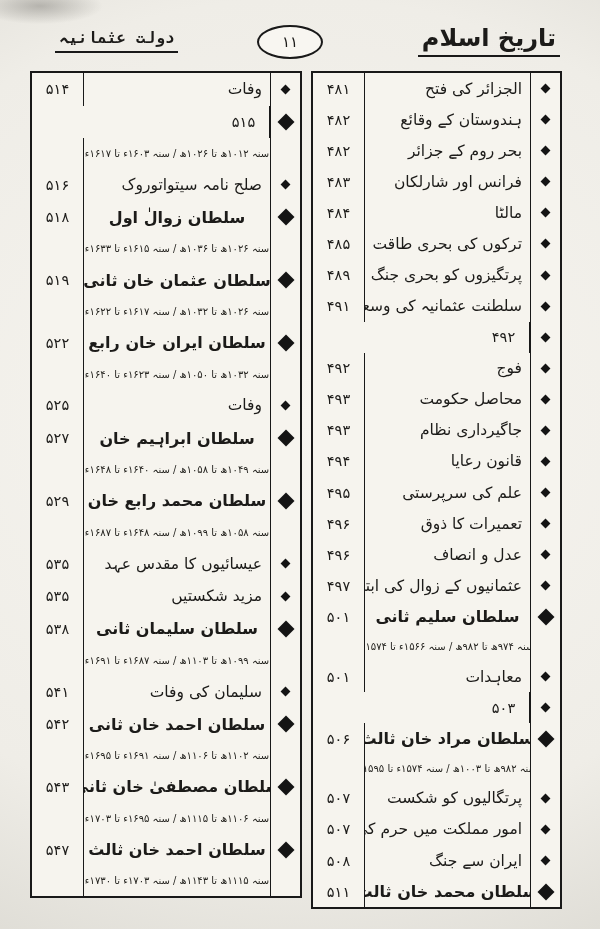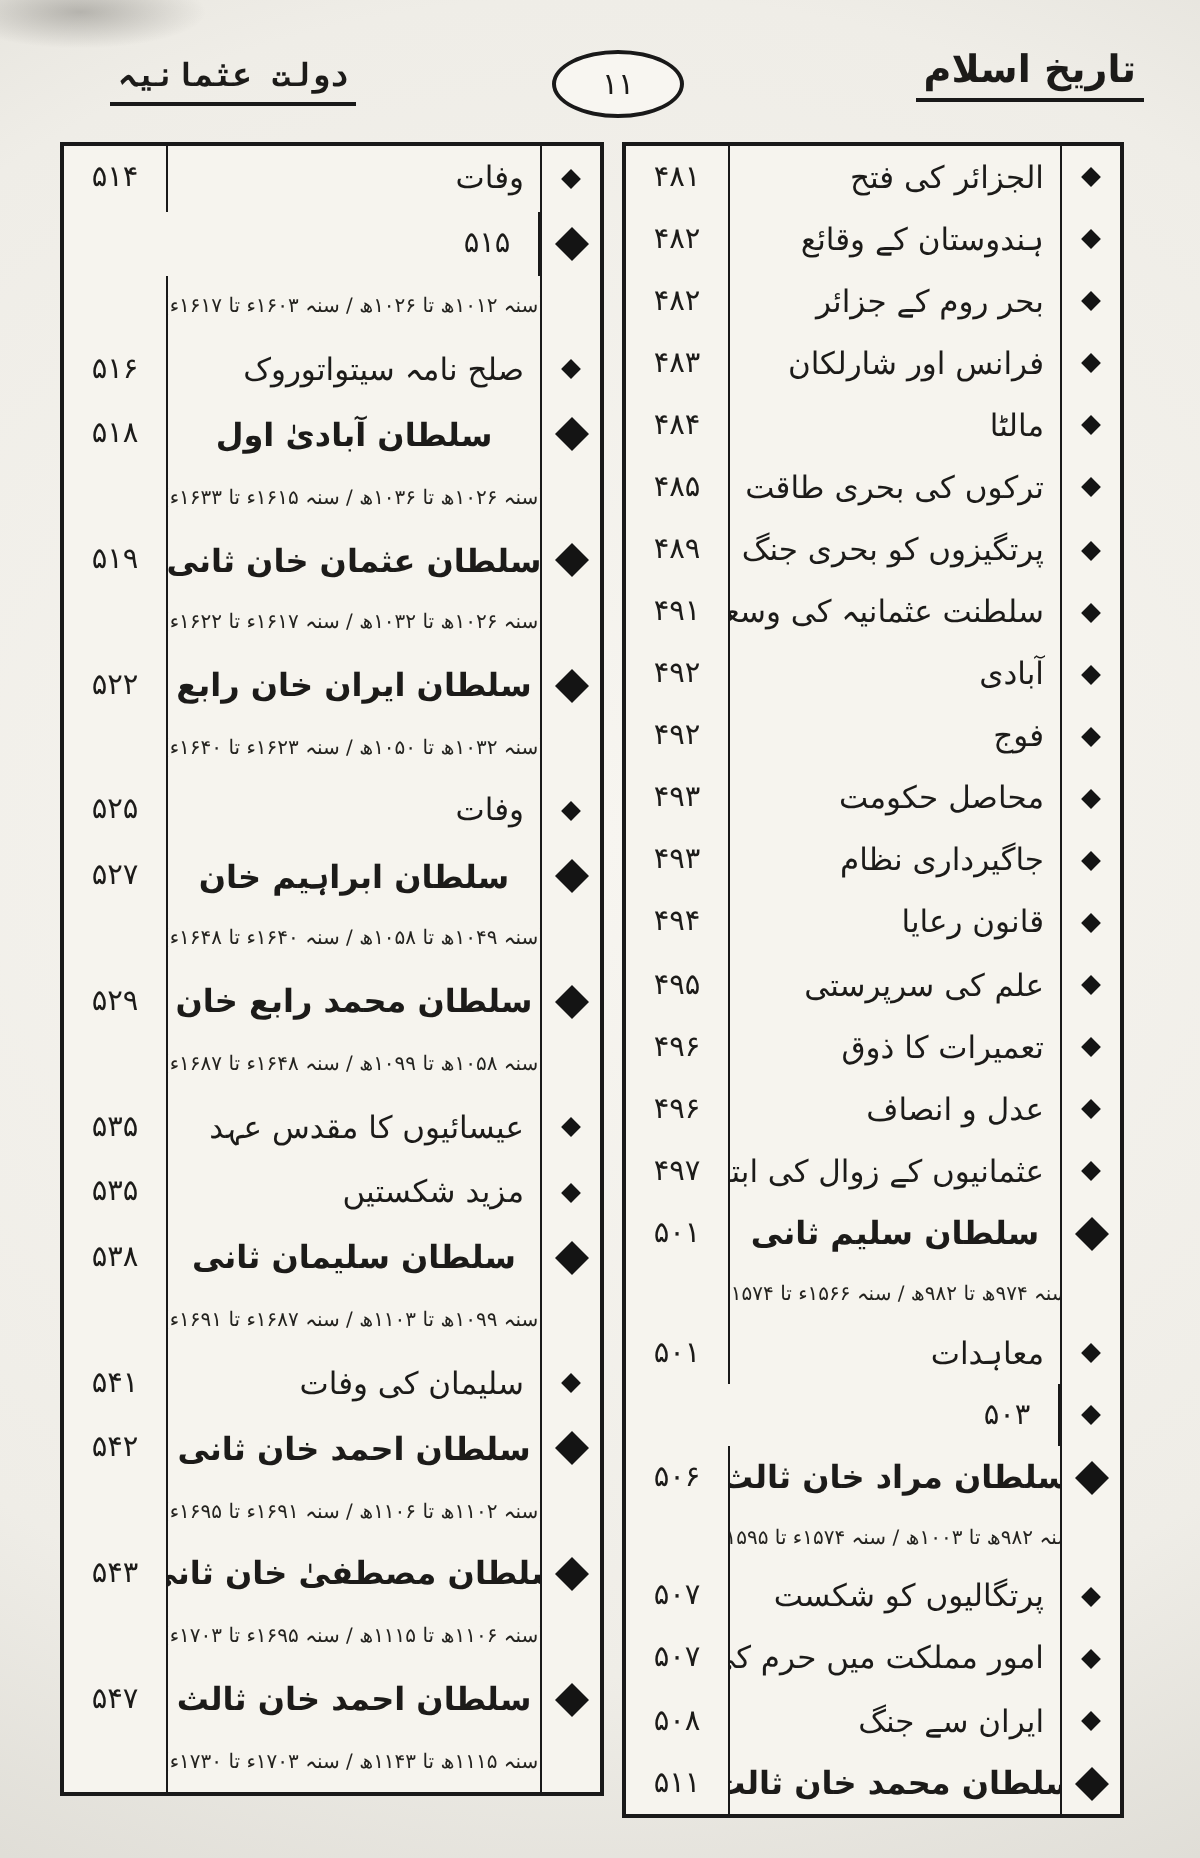--- a/index.html
+++ b/index.html
@@ -10,31 +10,31 @@
   }
   .page{
     position:relative;width:600px;height:929px;
     background:
       radial-gradient(ellipse 90px 26px at 40px 6px, rgba(95,93,88,.38), rgba(95,93,88,0) 70%),
       radial-gradient(ellipse 700px 600px at 50% 45%, #f7f5f0 0%, #efede7 70%, #dddbd4 100%);
     color:#1c1b19;
   }
   
   .hdr-right{
-    position:absolute;top:24px;right:28px;
-    font-size:19px;font-weight:bold;
+    position:absolute;top:24px;right:40px;
+    font-size:24px;font-weight:bold;
     border-bottom:2.5px solid #191919;padding:0 4px 3px 4px;
   }
   .hdr-left{
     position:absolute;top:28px;left:55px;
     font-size:16px;font-weight:bold;
     border-bottom:2px solid #191919;padding:0 4px 3px 4px;font-family:Liberation Mono, monospace;
   }
   .oval{
-    position:absolute;top:25px;left:276px;width:62px;height:30px;
+    position:absolute;top:25px;left:257px;width:62px;height:30px;
     border:2px solid #191919;border-radius:50%;
     display:flex;align-items:center;justify-content:center;
     font-size:15px;background:#f8f6f1;
   }
   
   .block{
     position:absolute;border:2.2px solid #191919;background:#f6f4ee;
     display:flex;flex-direction:column;box-sizing:border-box;
   }
   .block-right{top:71px;left:311px;width:251px;height:838px;}
@@ -130,21 +130,20 @@
         <div class="cell bullet">
           <span class="diamond sm"></span>
         </div>
         <div class="cell title">سلطنت عثمانیہ کی وسعت</div>
         <div class="cell num">۴۹۱</div>
       </div>
       <div class="row">
         <div class="cell bullet">
           <span class="diamond sm"></span>
         </div>
-        <div class="cell title">آبادی</div>
         <div class="cell num">۴۹۲</div>
       </div>
       <div class="row">
         <div class="cell bullet">
           <span class="diamond sm"></span>
         </div>
         <div class="cell title">فوج</div>
         <div class="cell num">۴۹۲</div>
       </div>
       <div class="row">
@@ -286,21 +285,21 @@
         <div class="cell bullet">
           <span class="diamond sm"></span>
         </div>
         <div class="cell title">صلح نامہ سیتواتوروک</div>
         <div class="cell num">۵۱۶</div>
       </div>
       <div class="row">
         <div class="cell bullet">
           <span class="diamond lg"></span>
         </div>
-        <div class="cell title center">سلطان آبادیٰ اول</div>
+        <div class="cell title center">سلطان زوالٰ اول</div>
         <div class="cell num">۵۱۸</div>
       </div>
       <div class="row subrow">
         <div class="cell bullet"></div>
         <div class="cell title sub">(سنہ ۱۰۲۶ھ تا ۱۰۳۶ھ / سنہ ۱۶۱۵ء تا ۱۶۳۳ء)</div>
         <div class="cell num"></div>
       </div>
       <div class="row">
         <div class="cell bullet">
           <span class="diamond lg"></span>

